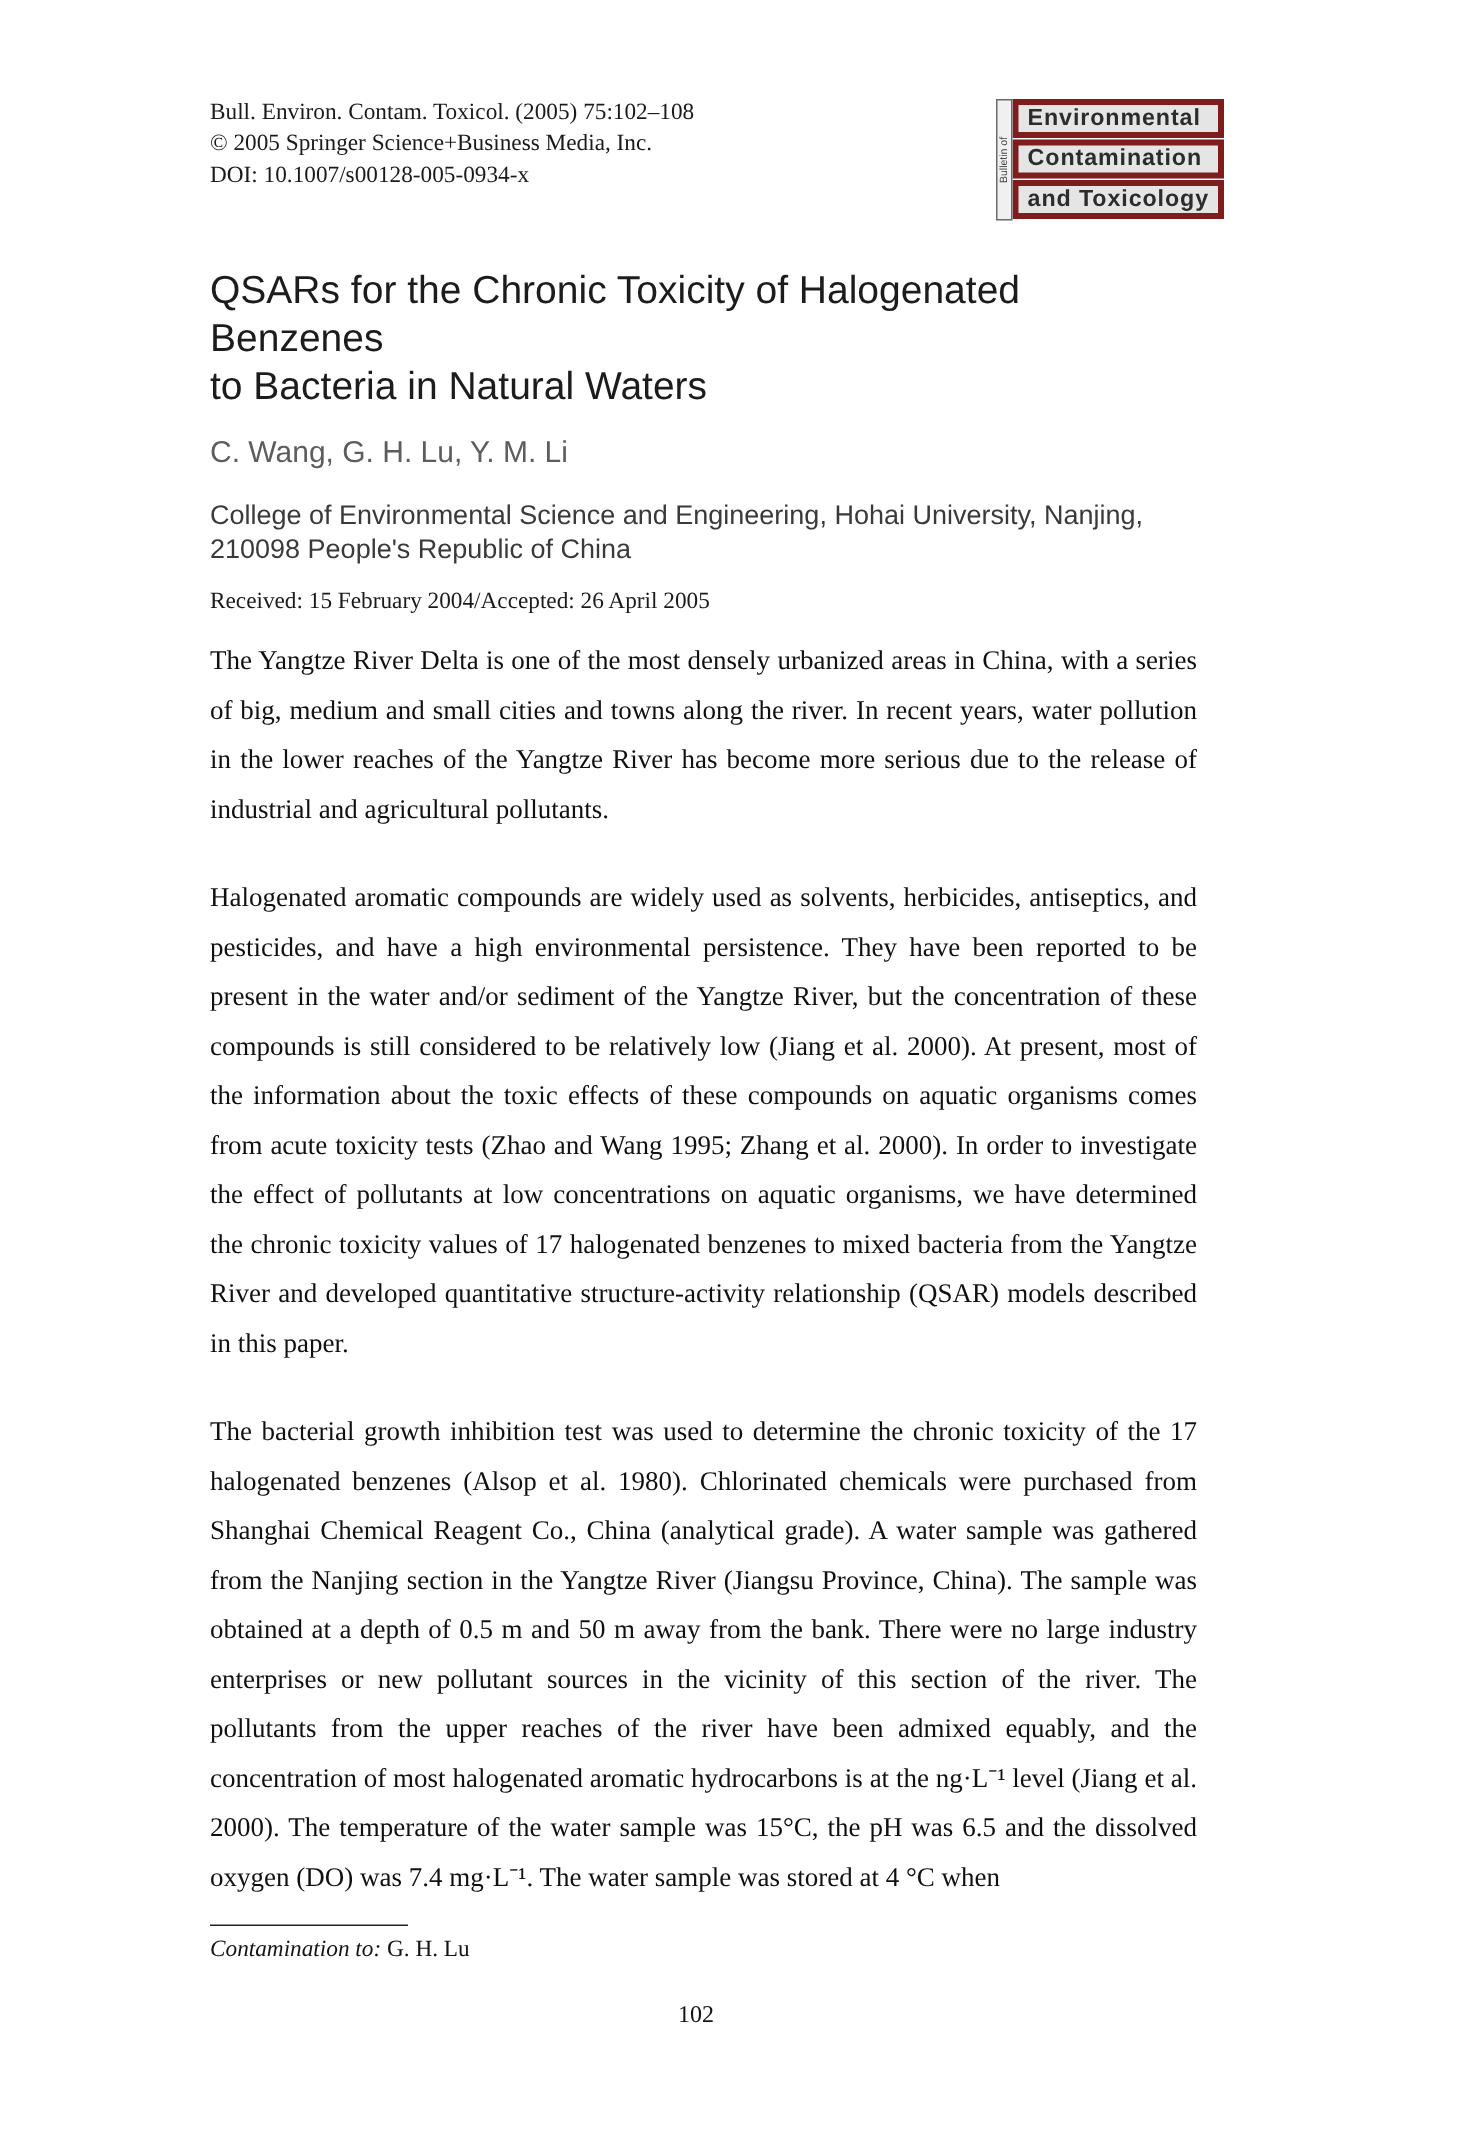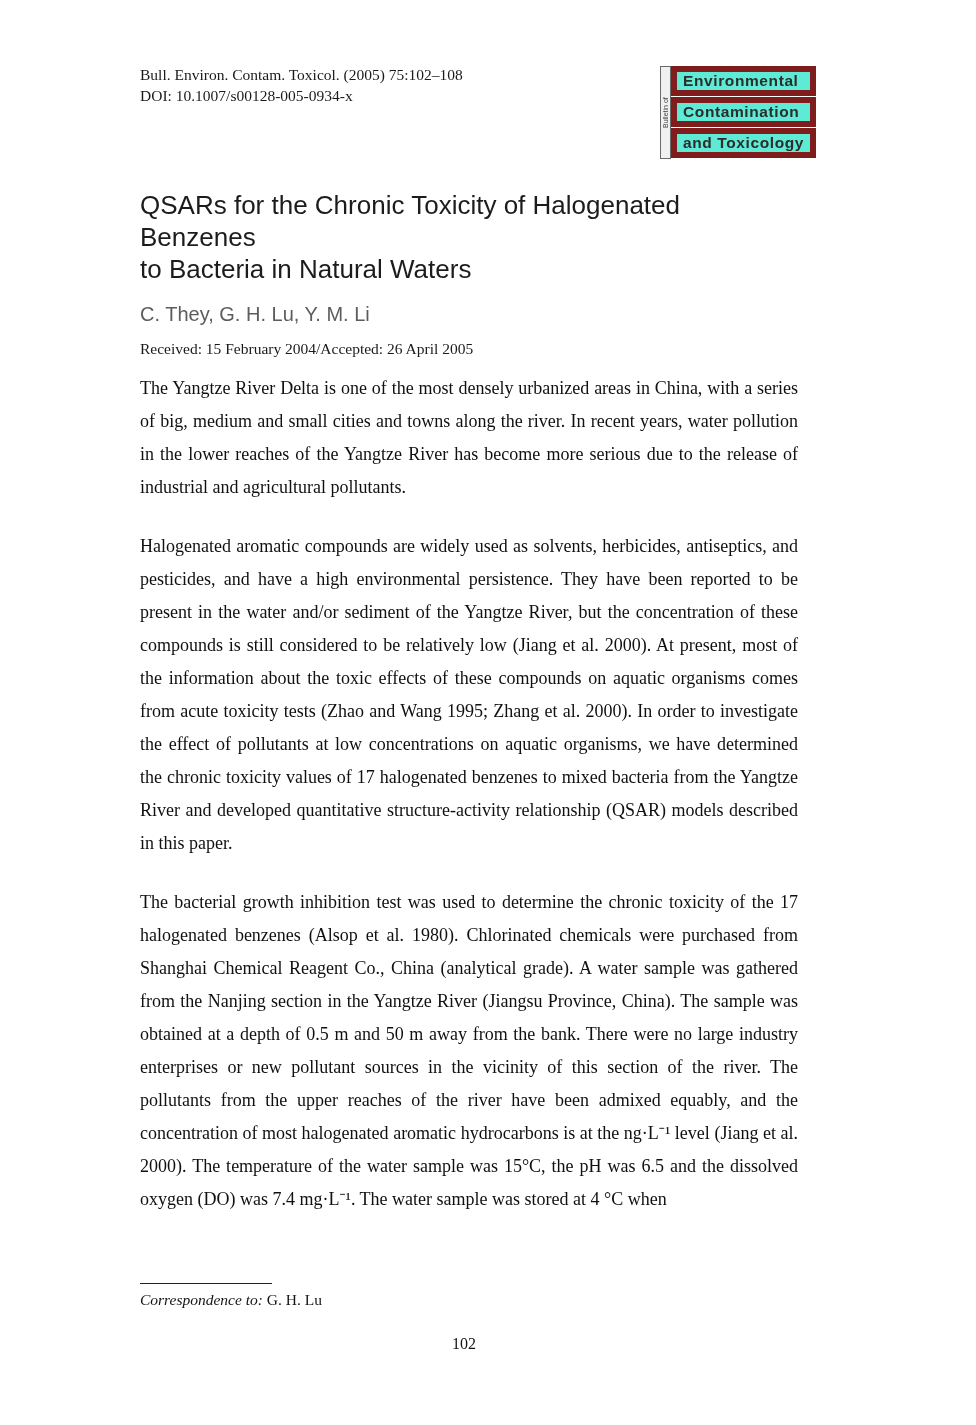--- a/index.html
+++ b/index.html
@@ -31,25 +31,25 @@
     background: #f0f0f0;
     text-align: center;
   }
   .logo-lines { display: flex; flex-direction: column; }
   .logo-line {
     font-family: "Liberation Sans", sans-serif;
     font-weight: bold;
     font-size: 15.5px;
     line-height: 17px;
     letter-spacing: 0.6px;
-    border: 6px solid #7f1d1d;
+    border: 4px solid #7f1d1d;
     padding: 0 6px 1px 6px;
     margin-bottom: 1px;
     color: #2c2c2c;
-    background: #5eead4;
+    background: #e5e5e5;
     white-space: nowrap;
   }
 
   
   .article-title {
     margin: 30px 0 0 0;
     font-family: "Liberation Sans", sans-serif;
     font-weight: normal;
     font-size: 26px;
     line-height: 32px;
@@ -120,49 +120,52 @@
 </style>
 </head>
 <body>
 
 <div class="page">
   <div class="content">
 
     <div class="header-row">
       <div class="citation-block">
         <div>Bull. Environ. Contam. Toxicol. (2005) 75:102–108</div>
+        <div>© 2005 Springer Science+Business Media, Inc.</div>
         <div>DOI: 10.1007/s00128-005-0934-x</div>
       </div>
       <div class="logo">
         <div class="logo-vertical">Bulletin of</div>
         <div class="logo-lines">
           <div class="logo-line">Environmental</div>
           <div class="logo-line">Contamination</div>
           <div class="logo-line">and Toxicology</div>
         </div>
       </div>
     </div>
 
     <h1 class="article-title">QSARs for the Chronic Toxicity of Halogenated Benzenes
 to Bacteria in Natural Waters</h1>
 
-    <div class="authors">C. They, G. H. Lu, Y. M. Li</div>
+    <div class="authors">C. Wang, G. H. Lu, Y. M. Li</div>
 
+    <div class="affiliation">College of Environmental Science and Engineering, Hohai University, Nanjing,
+210098 People's Republic of China</div>
 
     <div class="received">Received: 15 February 2004/Accepted: 26 April 2005</div>
 
     <p class="body-paragraph first">The Yangtze River Delta is one of the most densely urbanized areas in China, with a series of big, medium and small cities and towns along the river. In recent years, water pollution in the lower reaches of the Yangtze River has become more serious due to the release of industrial and agricultural pollutants.</p>
 
     <p class="body-paragraph">Halogenated aromatic compounds are widely used as solvents, herbicides, antiseptics, and pesticides, and have a high environmental persistence. They have been reported to be present in the water and/or sediment of the Yangtze River, but the concentration of these compounds is still considered to be relatively low (Jiang et al. 2000). At present, most of the information about the toxic effects of these compounds on aquatic organisms comes from acute toxicity tests (Zhao and Wang 1995; Zhang et al. 2000). In order to investigate the effect of pollutants at low concentrations on aquatic organisms, we have determined the chronic toxicity values of 17 halogenated benzenes to mixed bacteria from the Yangtze River and developed quantitative structure-activity relationship (QSAR) models described in this paper.</p>
 
 
     <p class="body-paragraph">The bacterial growth inhibition test was used to determine the chronic toxicity of the 17 halogenated benzenes (Alsop et al. 1980). Chlorinated chemicals were purchased from Shanghai Chemical Reagent Co., China (analytical grade). A water sample was gathered from the Nanjing section in the Yangtze River (Jiangsu Province, China). The sample was obtained at a depth of 0.5 m and 50 m away from the bank. There were no large industry enterprises or new pollutant sources in the vicinity of this section of the river. The pollutants from the upper reaches of the river have been admixed equably, and the concentration of most halogenated aromatic hydrocarbons is at the ng·L⁻¹ level (Jiang et al. 2000). The temperature of the water sample was 15°C, the pH was 6.5 and the dissolved oxygen (DO) was 7.4 mg·L⁻¹. The water sample was stored at 4 °C when</p>
 
   </div>
 
   <div class="correspondence">
     <div class="correspondence-rule"></div>
-    <span class="correspondence-label">Correspondence to:</span>
+    <span class="correspondence-label">Contamination to:</span>
     <span>G. H. Lu</span>
   </div>
 
   <div class="page-number">102</div>
 </div>
 
 </body></html>

